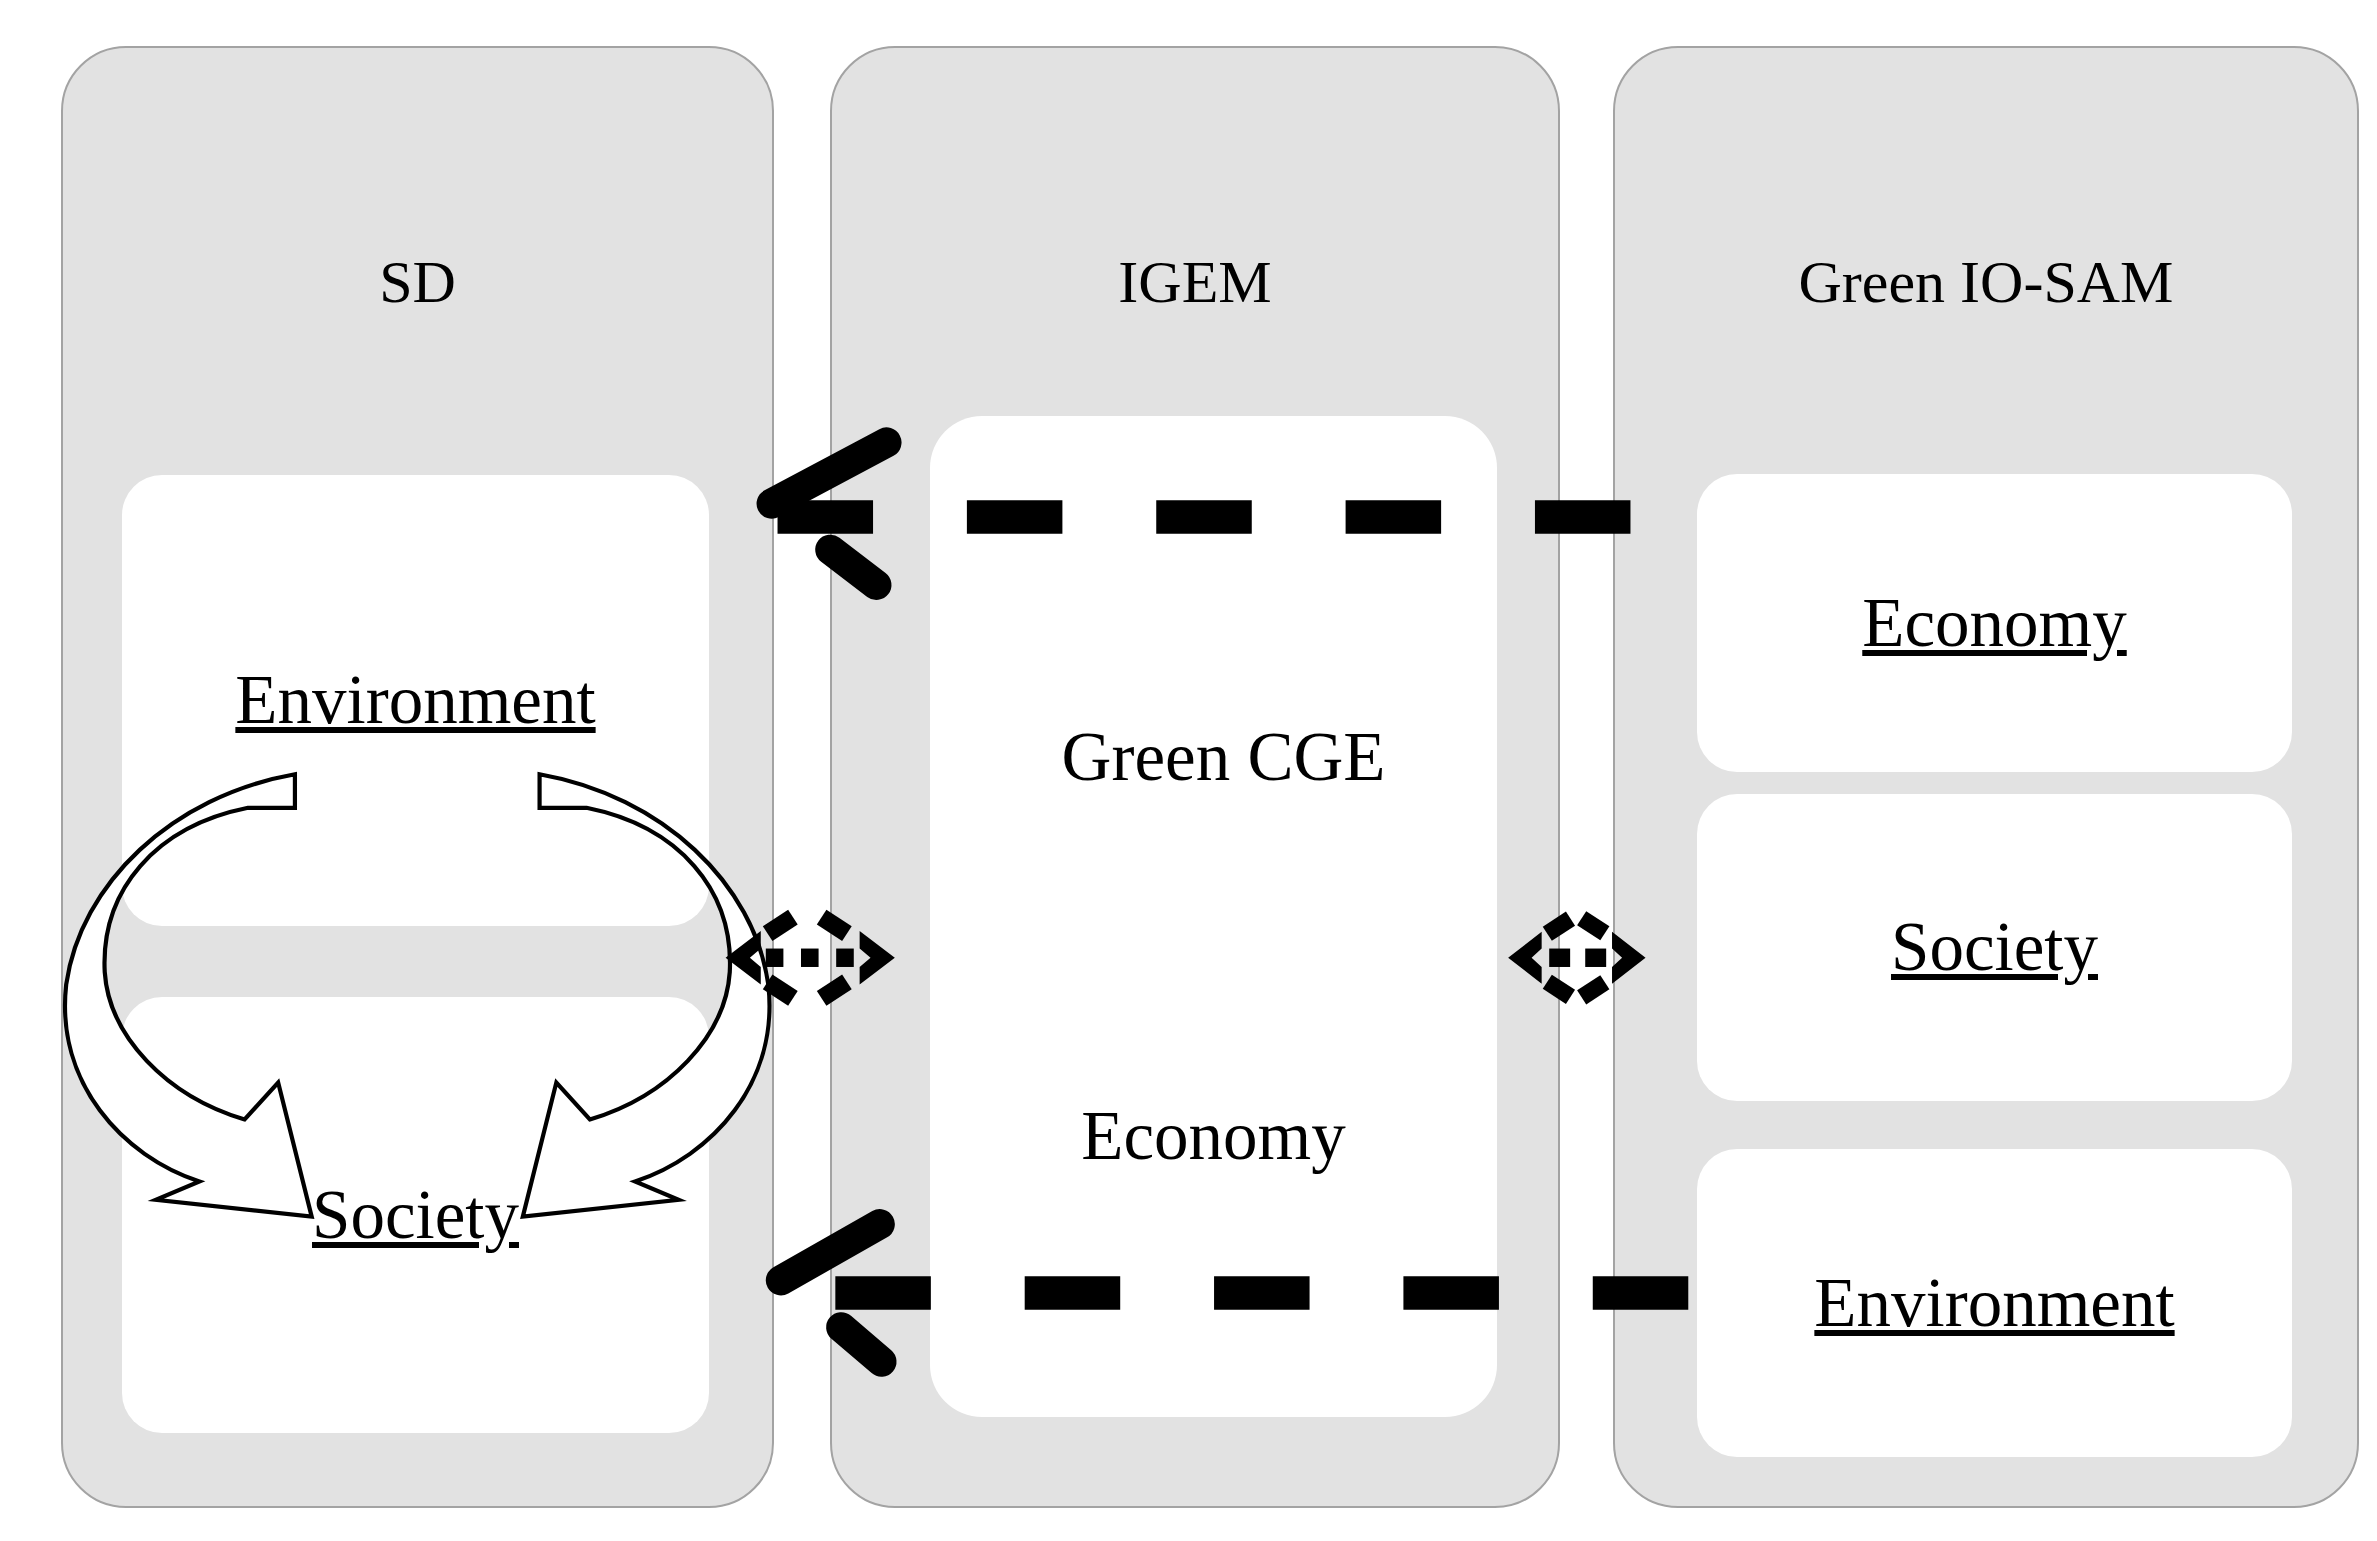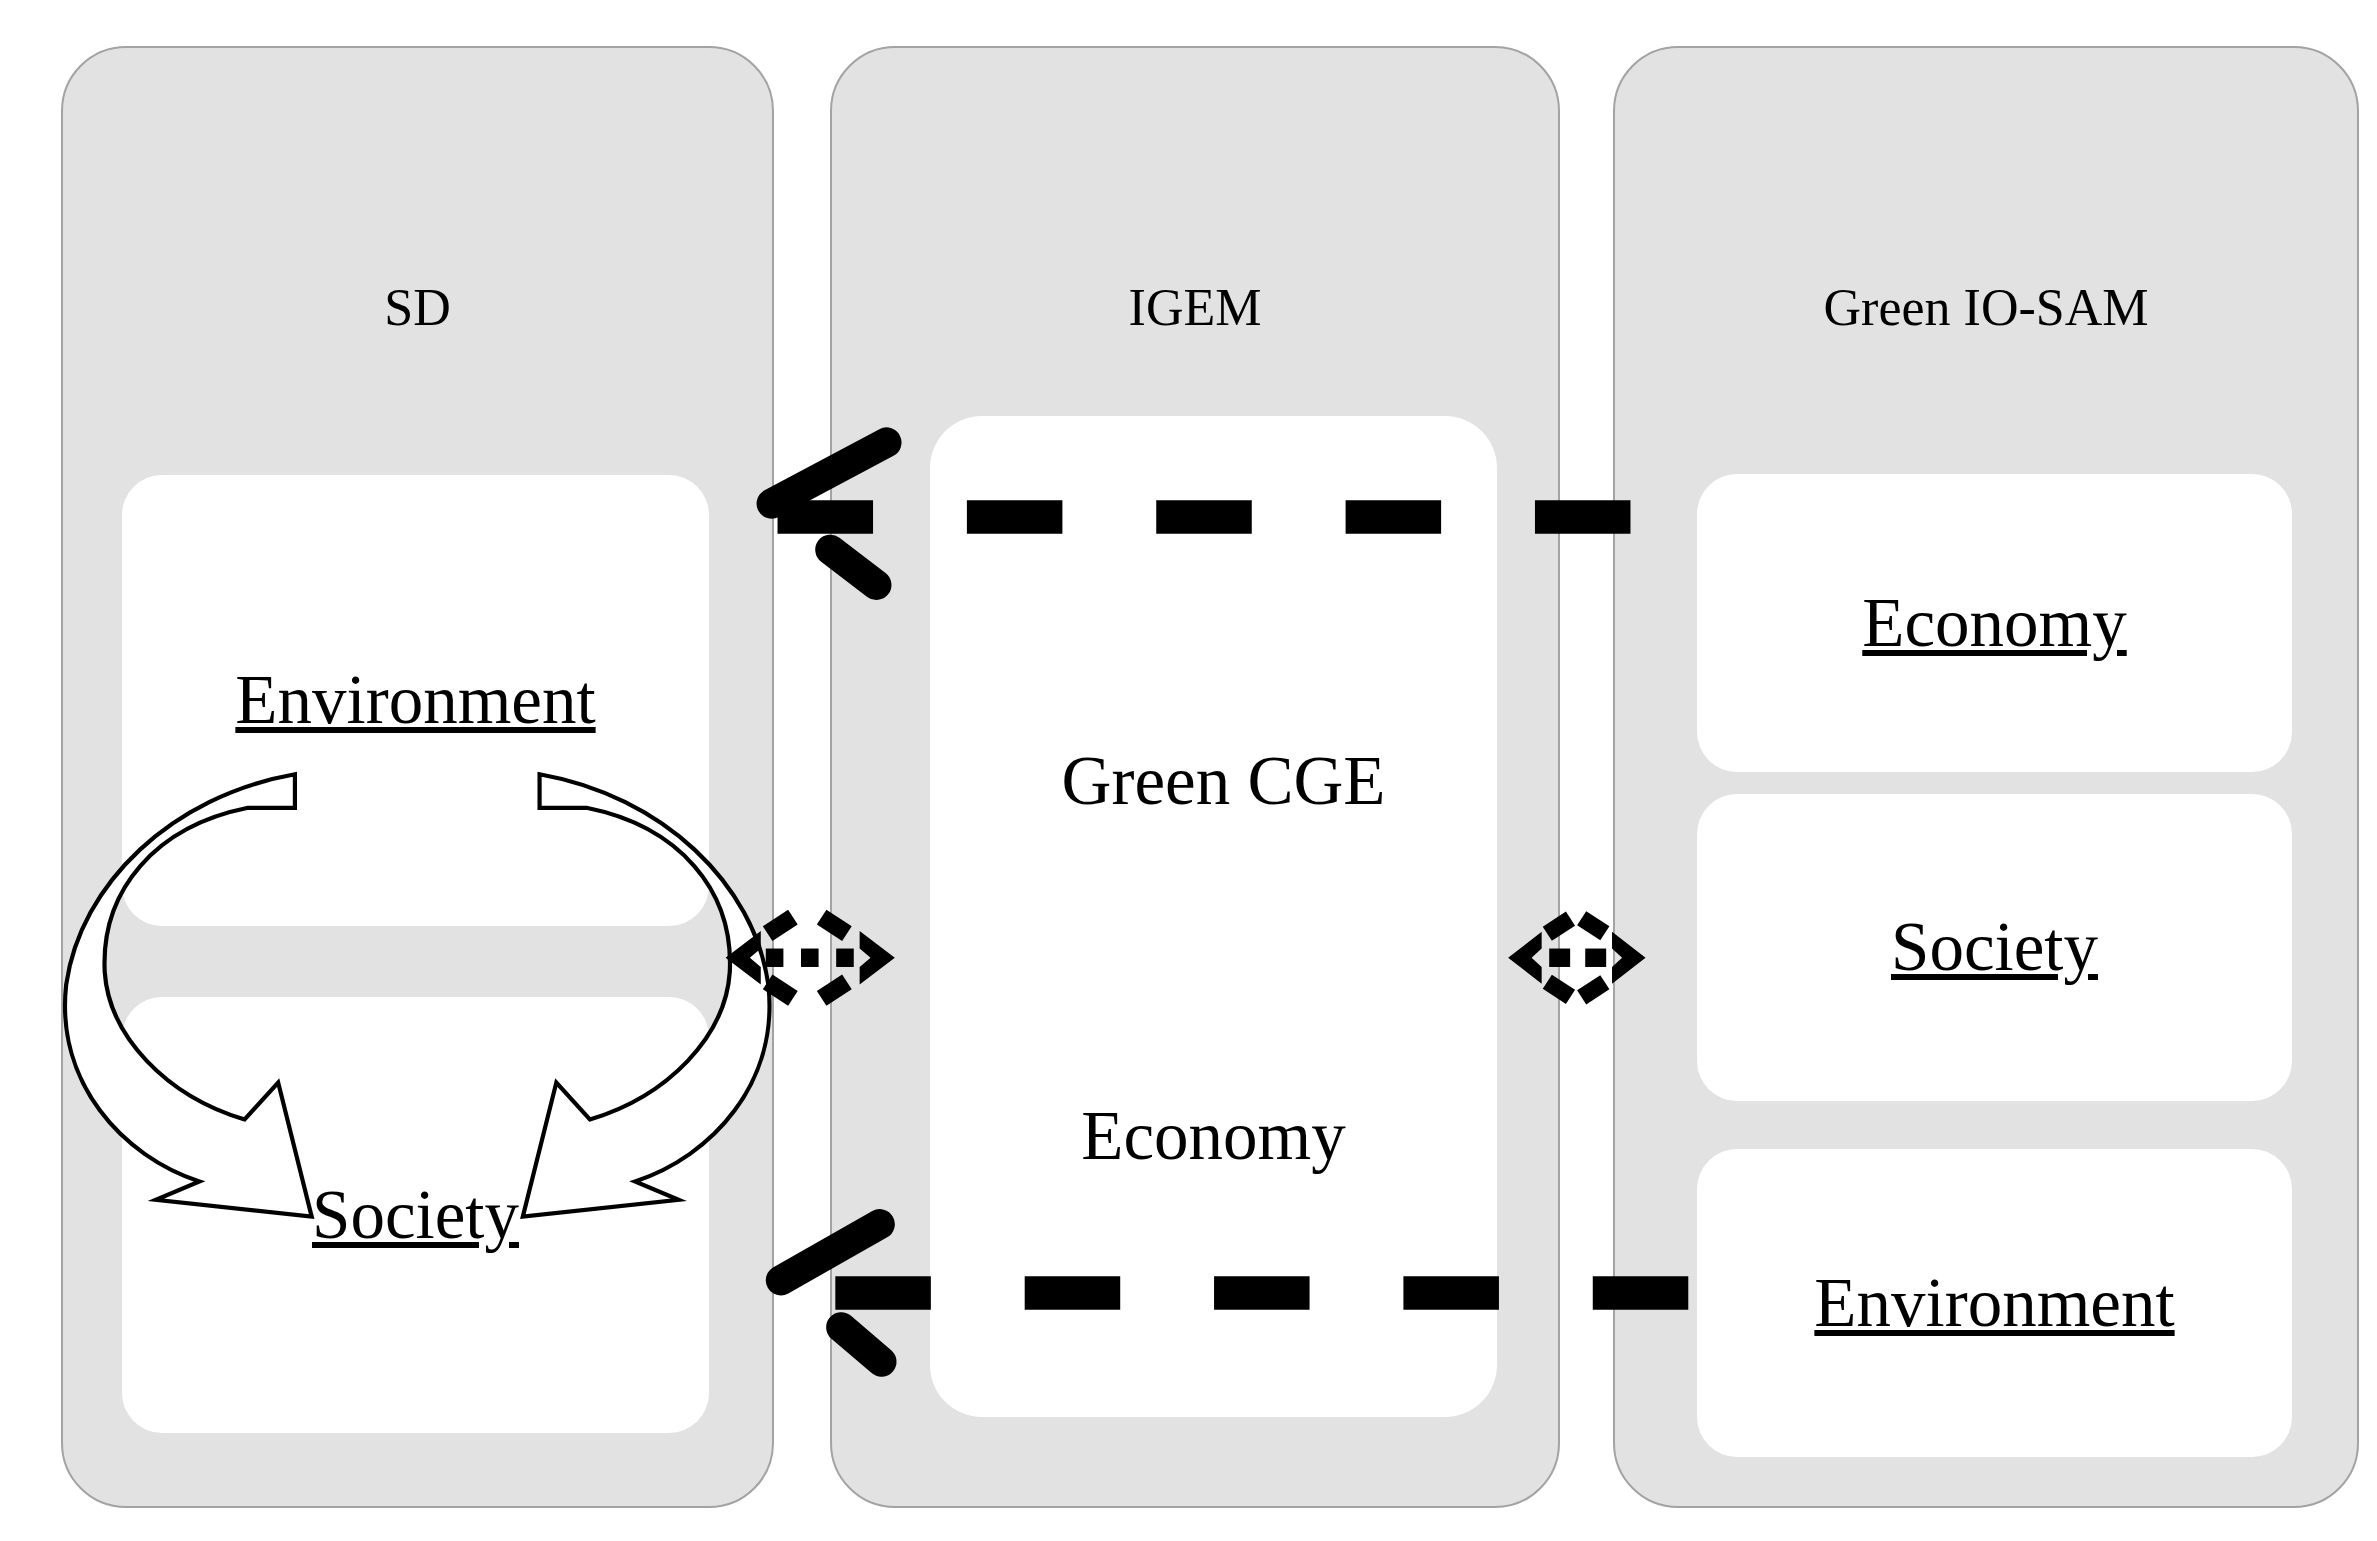--- a/index.html
+++ b/index.html
@@ -9,35 +9,35 @@
   }
   .panel{
     position:absolute;top:46px;height:1462px;
     background:#e2e2e2;border:2.5px solid #a3a3a3;border-radius:65px;
     box-sizing:border-box;
   }
   .panel-sd{left:61px;width:713px;}
   .panel-igem{left:830px;width:730px;}
   .panel-gis{left:1613px;width:746px;}
   .panel-title{
-    position:absolute;top:209px;left:0;right:0;height:101px;
-    text-align:center;font-size:52px;line-height:101px;white-space:nowrap;
+    position:absolute;top:184px;left:0;right:0;height:101px;
+    text-align:center;font-size:60px;line-height:101px;white-space:nowrap;
   }
   .node{
     position:absolute;background:#ffffff;border-radius:40px;
     display:flex;align-items:center;justify-content:center;
     font-size:69px;text-align:center;text-decoration:underline;
   }
   
   .sd-env{left:122px;top:475px;width:587px;height:451px;}
   .sd-soc{left:122px;top:997px;width:587px;height:436px;}
   
   .igem-box{left:930px;top:416px;width:567px;height:1001px;border-radius:52px;}
   .igem-label{position:absolute;left:0;right:0;height:101px;text-align:center;font-size:69px;line-height:101px;}
-  .igem-label-top{top:315px;padding-left:20px;}
+  .igem-label-top{top:291px;padding-left:20px;}
   .igem-label-bottom{top:670px;}
   
   .gis-eco{left:1697px;top:474px;width:595px;height:298px;}
   .gis-soc{left:1697px;top:794px;width:595px;height:307px;}
   .gis-env{left:1697px;top:1149px;width:595px;height:308px;}
   .overlay{
     position:absolute;left:0;top:0;width:2377px;height:1541px;
     pointer-events:none;
   }
 </style>

